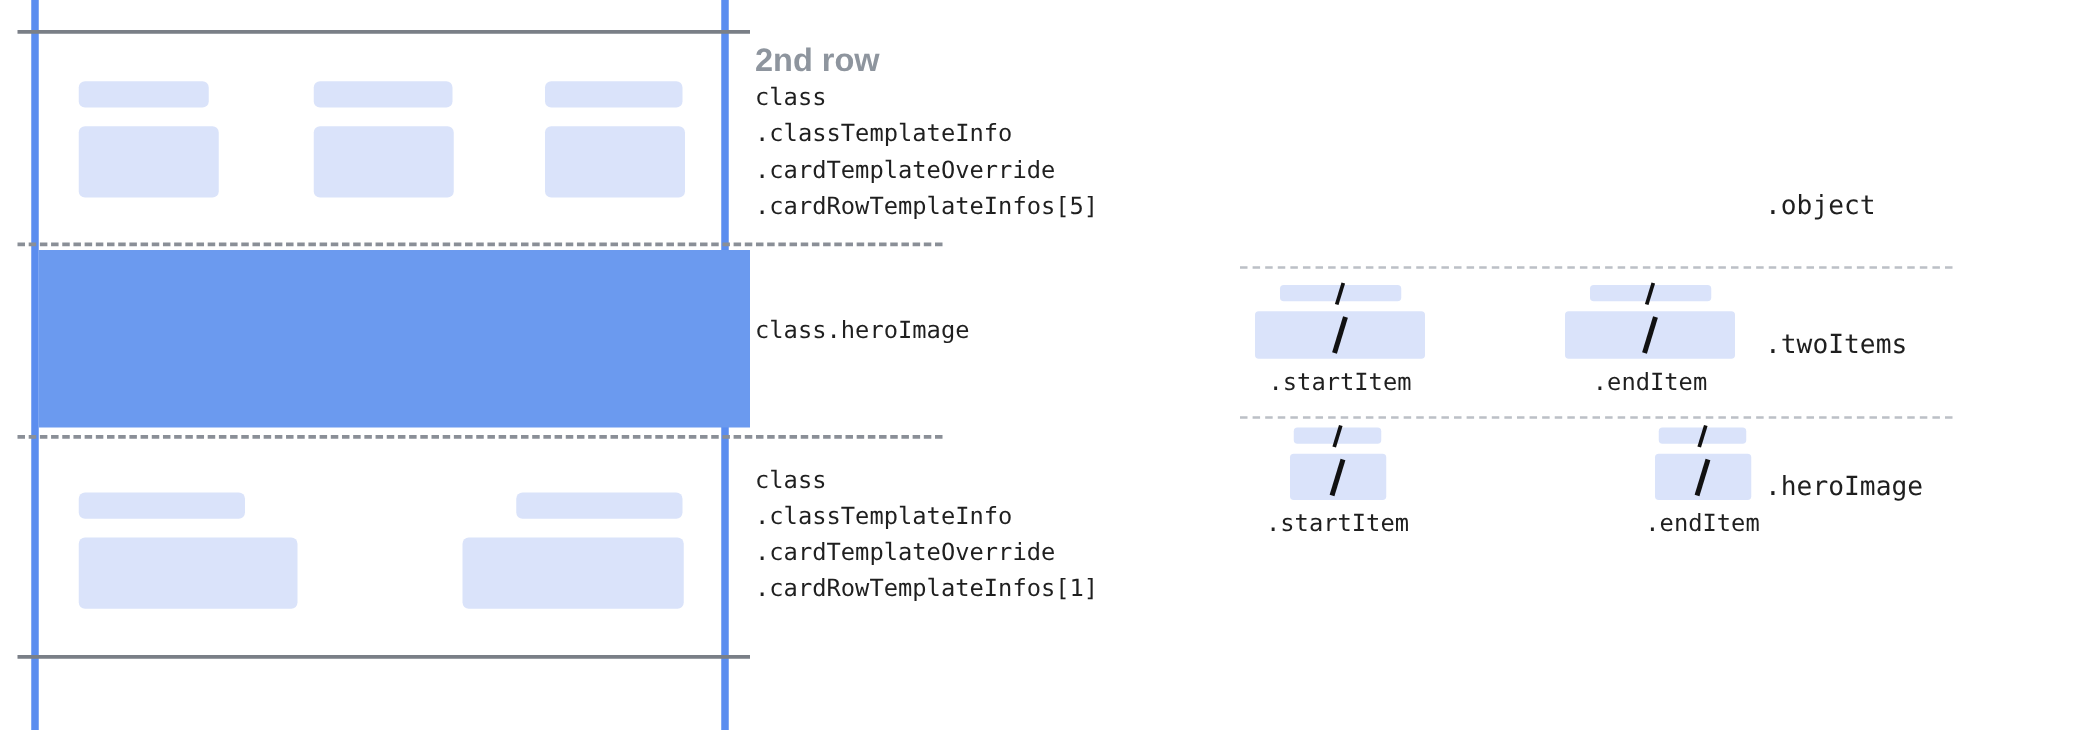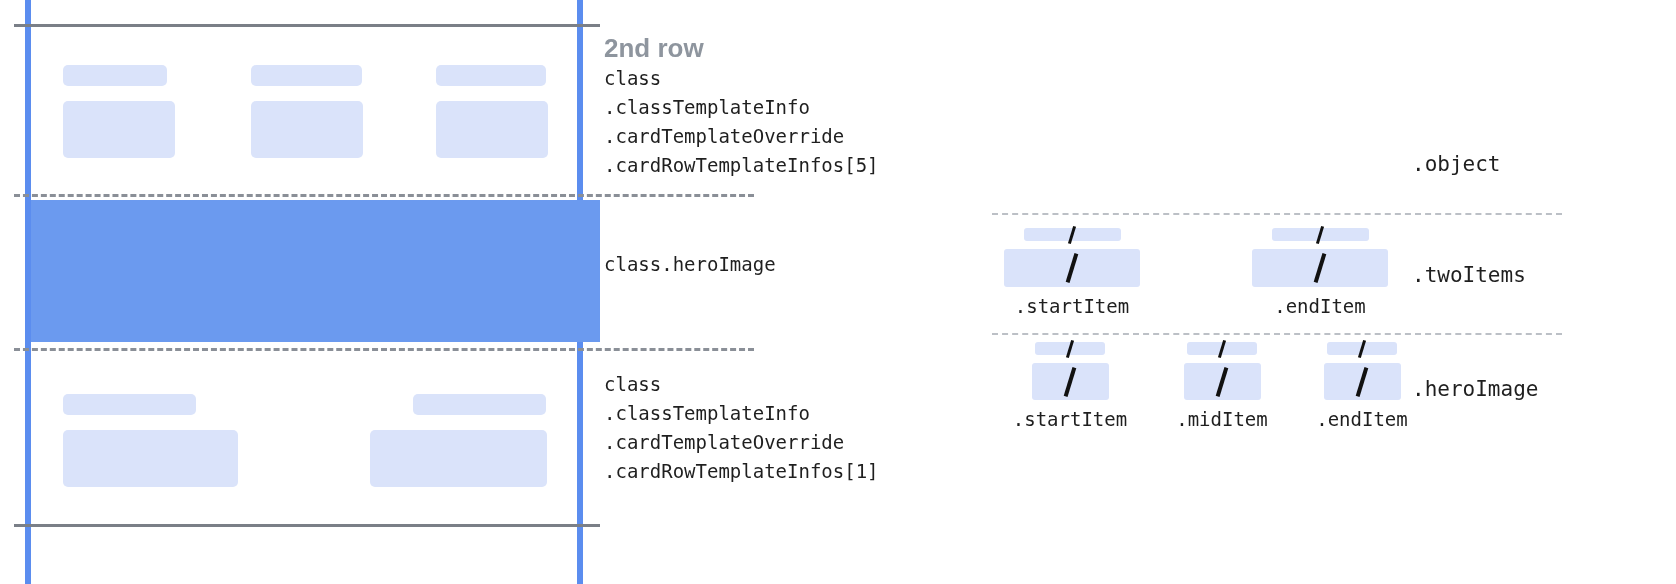--- a/index.html
+++ b/index.html
@@ -234,29 +234,20 @@
   <div class="item-group" style="left:48px; top:342px; width:124px;">
     <div class="bar bar-small" style="width:70px; height:13px; margin:0 auto;">
       <span class="slash slash-small"></span>
     </div>
     <div class="bar bar-large" style="width:77px; height:37px; margin:8px auto 0;">
       <span class="slash slash-large"></span>
     </div>
     <div class="caption">.startItem</div>
   </div>
 
-  <div class="item-group" style="left:200px; top:342px; width:124px;">
-    <div class="bar bar-small" style="width:70px; height:13px; margin:0 auto;">
-      <span class="slash slash-small"></span>
-    </div>
-    <div class="bar bar-large" style="width:77px; height:37px; margin:8px auto 0;">
-      <span class="slash slash-large"></span>
-    </div>
-    <div class="caption">.midItem</div>
-  </div>
 
   <div class="item-group" style="left:340px; top:342px; width:124px;">
     <div class="bar bar-small" style="width:70px; height:13px; margin:0 auto;">
       <span class="slash slash-small"></span>
     </div>
     <div class="bar bar-large" style="width:77px; height:37px; margin:8px auto 0;">
       <span class="slash slash-large"></span>
     </div>
     <div class="caption">.endItem</div>
   </div>

